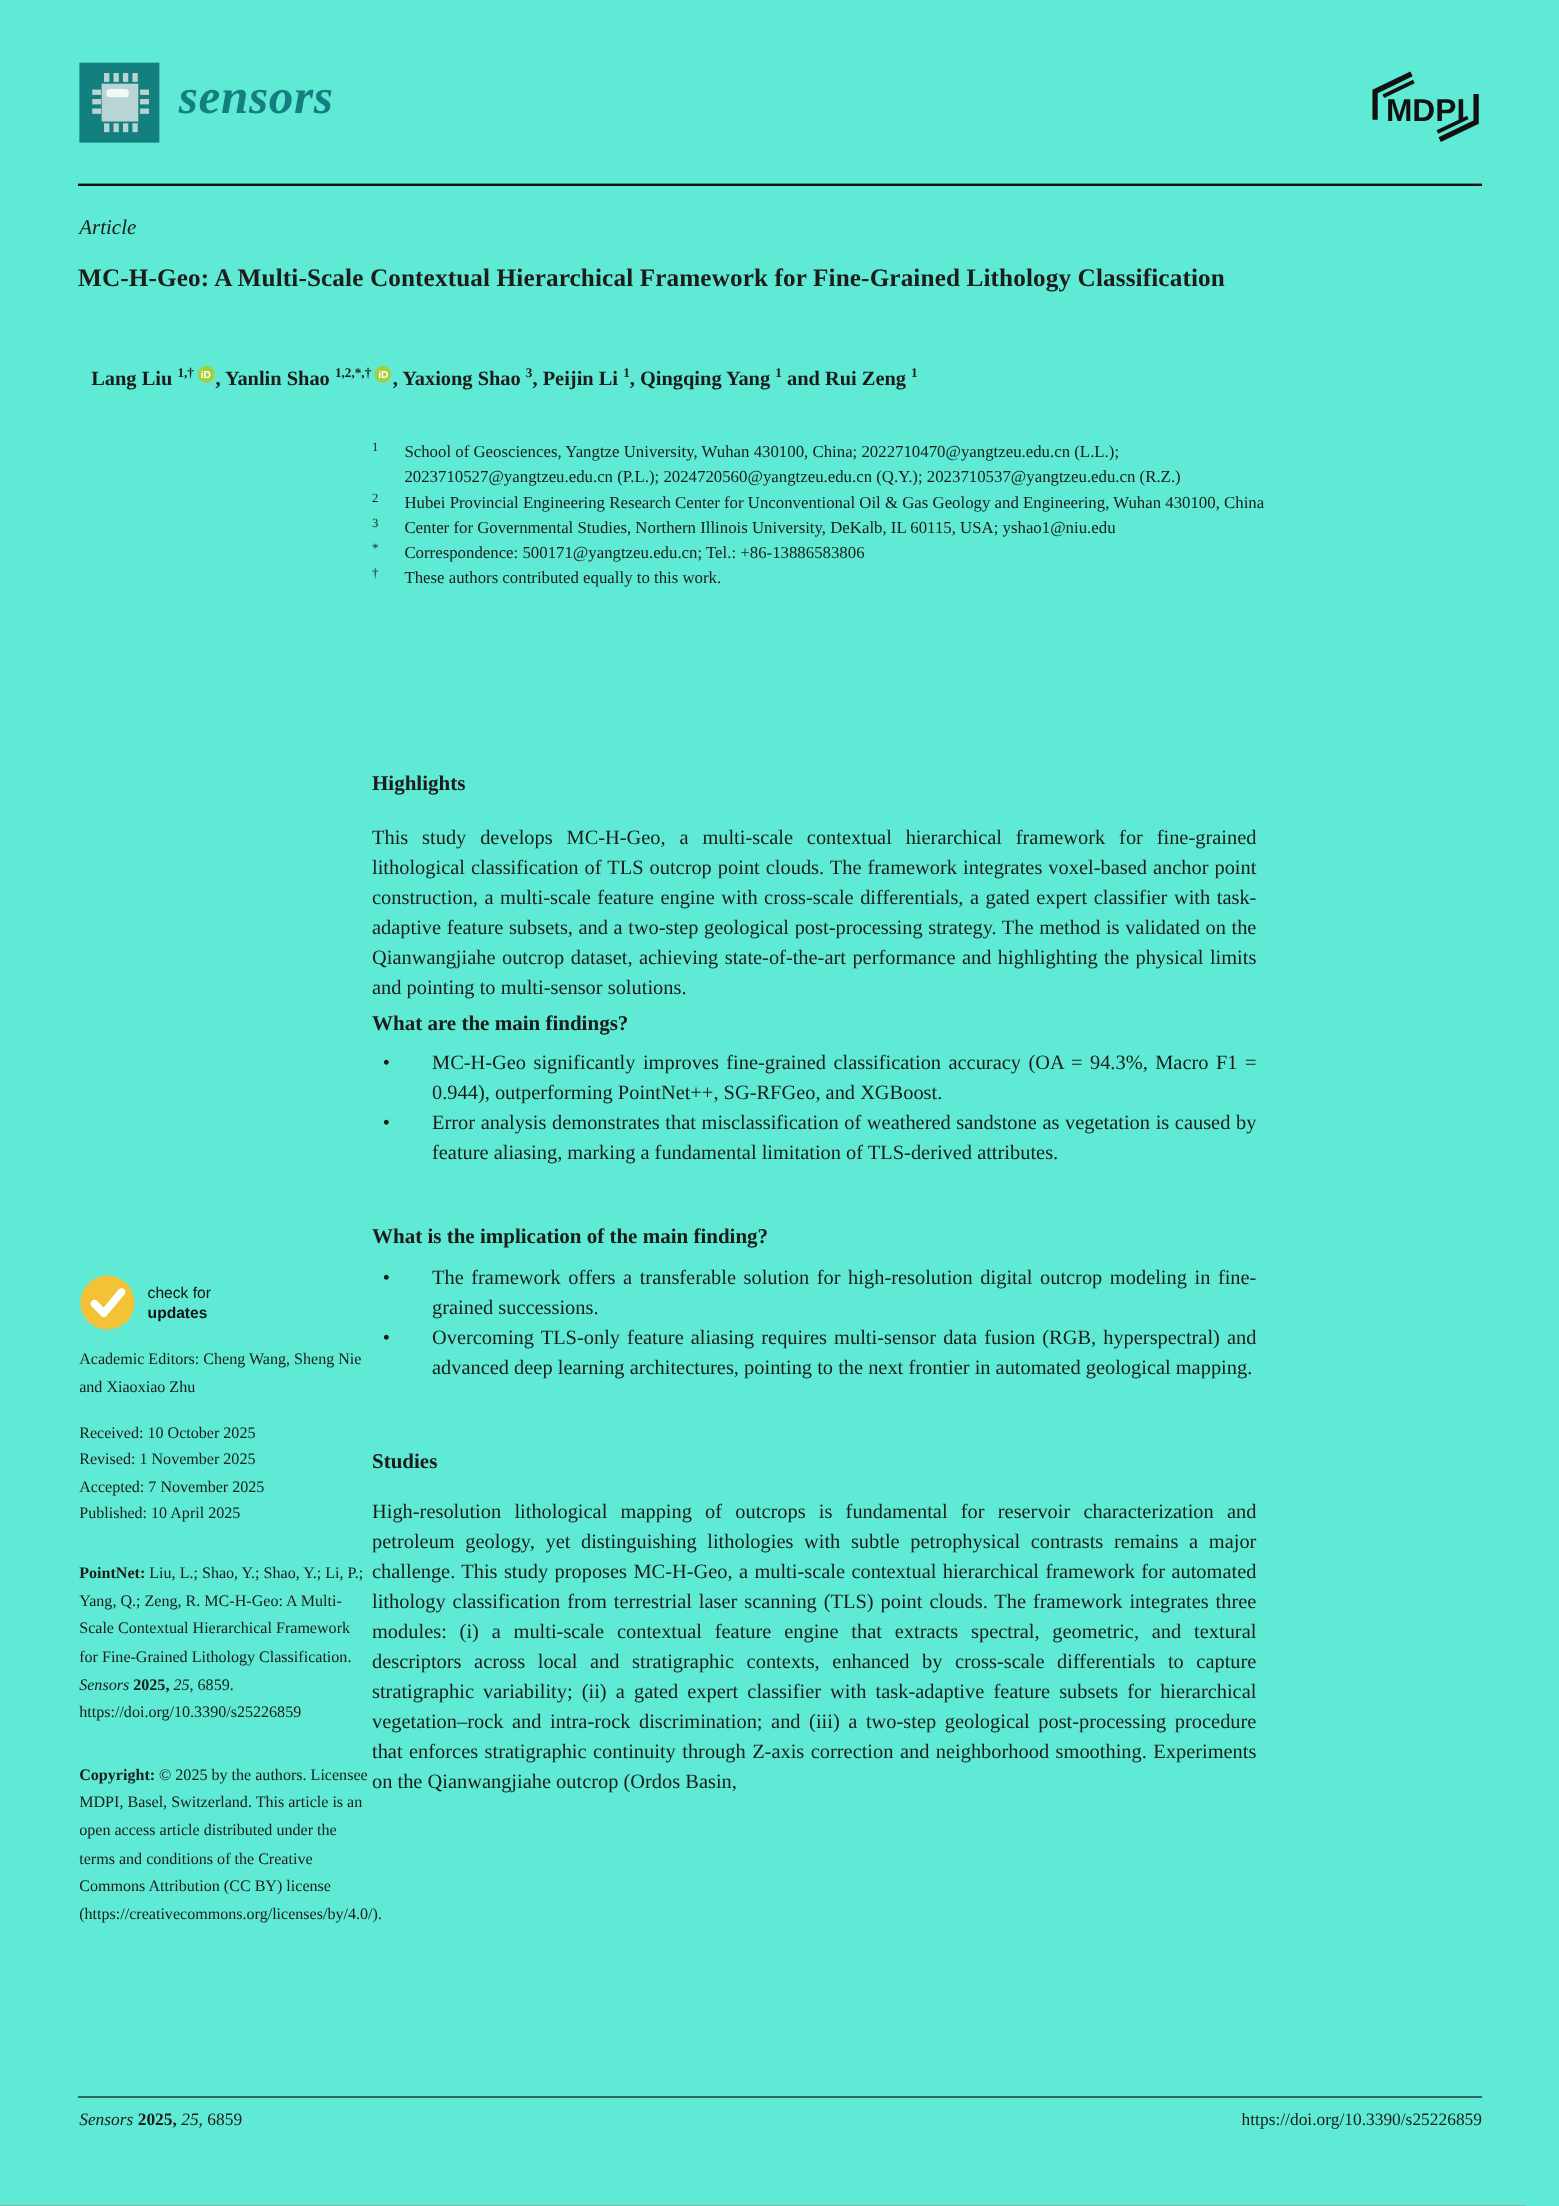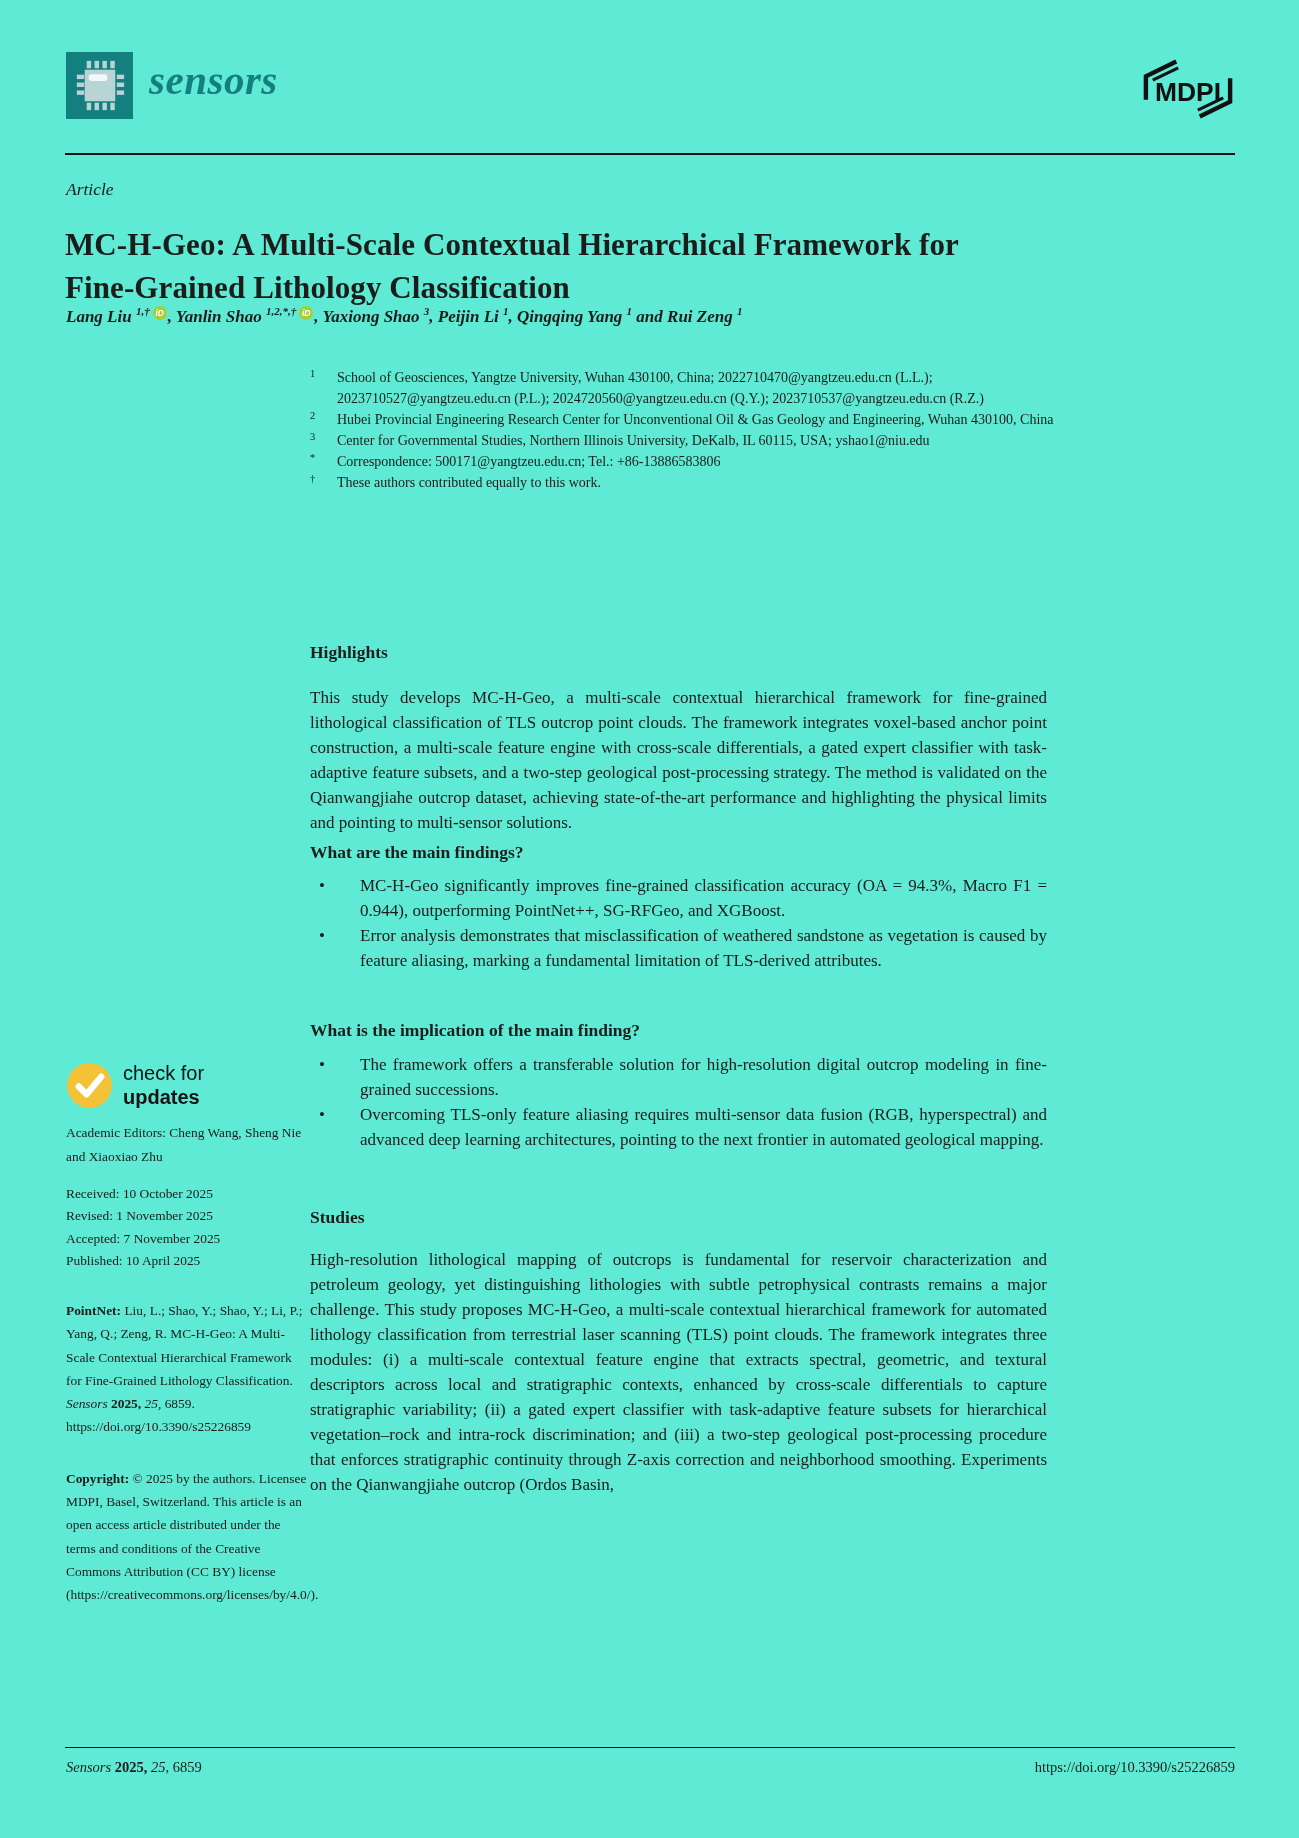--- a/index.html
+++ b/index.html
@@ -9,22 +9,22 @@
   
   .header{position:absolute;left:66px;top:52px;right:64px;display:flex;justify-content:space-between;align-items:flex-start;}
   .brand{display:flex;align-items:center;gap:16px;}
   .brand-mark{width:67px;height:67px;display:block;}
   .brand-name{font-size:41px;font-style:italic;font-weight:bold;color:#147f7f;line-height:1;padding-bottom:10px;letter-spacing:0.5px;}
   .mdpi-mark{width:94px;height:62px;margin-top:6px;}
   .rule-top{position:absolute;left:65px;right:64px;top:153px;border-top:2.6px solid #111;}
 
   
   .article-label{position:absolute;left:66px;top:179px;font-style:italic;font-size:17.5px;}
-  .title{position:absolute;left:65px;top:203px;width:968px;font-size:31px;font-weight:bold;line-height:1.38;letter-spacing:0.1px;}
-  .authors{position:absolute;left:66px;top:303px;width:1010px;font-size:17px;font-weight:bold;line-height:1.55;font-style:italic;}
+  .title{position:absolute;left:65px;top:203px;width:968px;font-size:21px;font-weight:bold;line-height:1.38;letter-spacing:0.1px;}
+  .authors{position:absolute;left:76px;top:303px;width:1010px;font-size:17px;font-weight:bold;line-height:1.55;}
   .authors sup{font-size:11px;}
   .orcid{display:inline-block;width:14px;height:14px;border-radius:50%;background:#a6ce39;color:#fff;
          font-family:"Liberation Sans",sans-serif;font-size:8.5px;font-weight:bold;text-align:center;line-height:14px;
          vertical-align:6px;margin:0 1px 0 3px;}
 
   
   .affils{position:absolute;left:310px;top:367px;width:784px;font-size:14px;line-height:1.5;}
   .affil-row{display:flex;}
   .affil-marker{flex:none;width:27px;font-size:10.5px;position:relative;top:-1px;}
   .affil-text{flex:1;}
@@ -39,21 +39,21 @@
   .blist{margin-top:9px;}
   .brow{display:flex;}
   .bmark{flex:none;width:41px;padding-left:9px;}
   .btext{flex:1;text-align:justify;}
   #abstract-heading{margin-top:52px;}
   #abstract-text{margin-top:17px;}
 
   
   .sidebar{position:absolute;left:66px;top:1062px;width:241px;font-size:13.4px;line-height:1.74;}
   .badge{display:flex;align-items:center;gap:10px;margin-bottom:12px;width:150px;cursor:pointer;}
-  .badge-text{font-family:"Liberation Sans","DejaVu Sans",sans-serif;font-size:20px;line-height:1.18;color:#141414;}
+  .badge-text{font-family:"Liberation Sans","DejaVu Sans",sans-serif;font-size:13px;line-height:1.18;color:#141414;}
   .badge-text .b2{font-weight:bold;}
   .sb-editors{margin:0 0 15px 0;}
   .sb-dates{margin:0 0 26px 0;line-height:1.68;}
   .sb-block{margin:0 0 28px 0;}
   .sb-label{font-weight:bold;}
   .it{font-style:italic;}
   .bd{font-weight:bold;}
 
   
   .rule-bottom{position:absolute;left:65px;right:64px;top:1747px;border-top:1.6px solid #111;}

